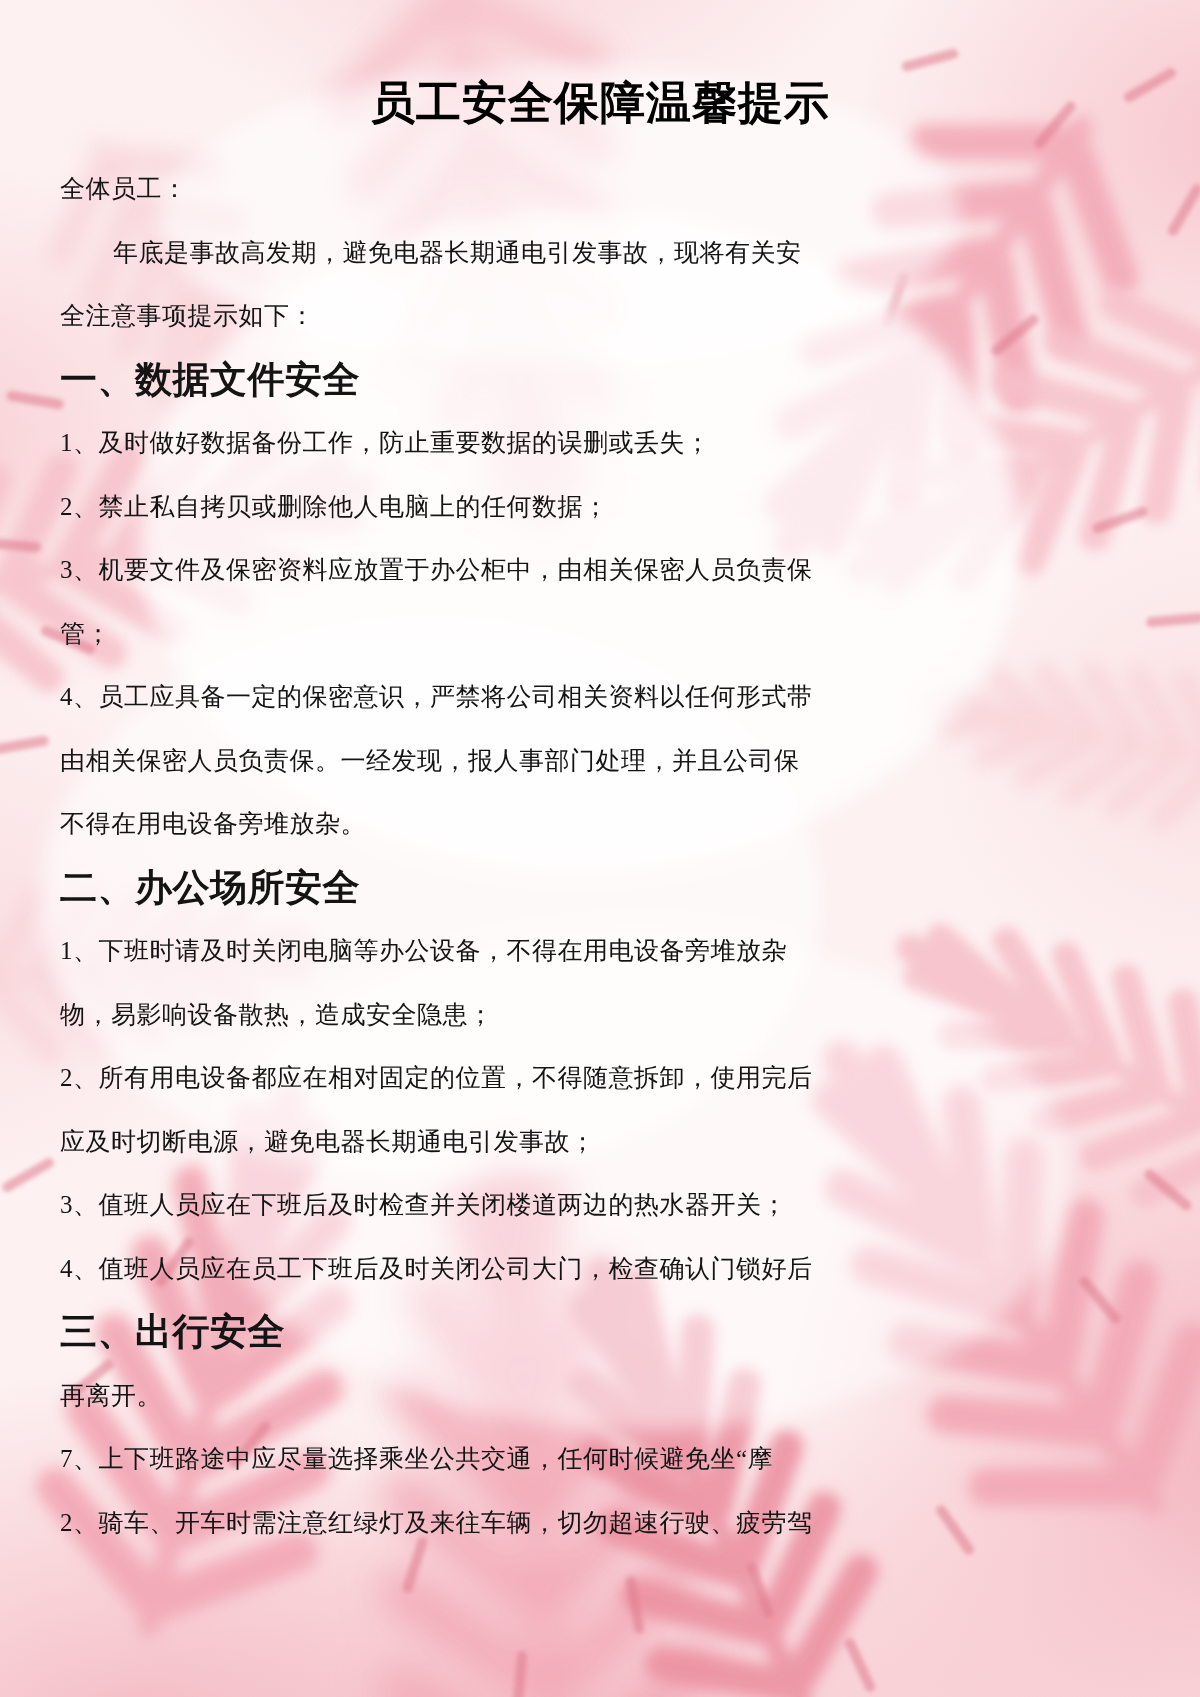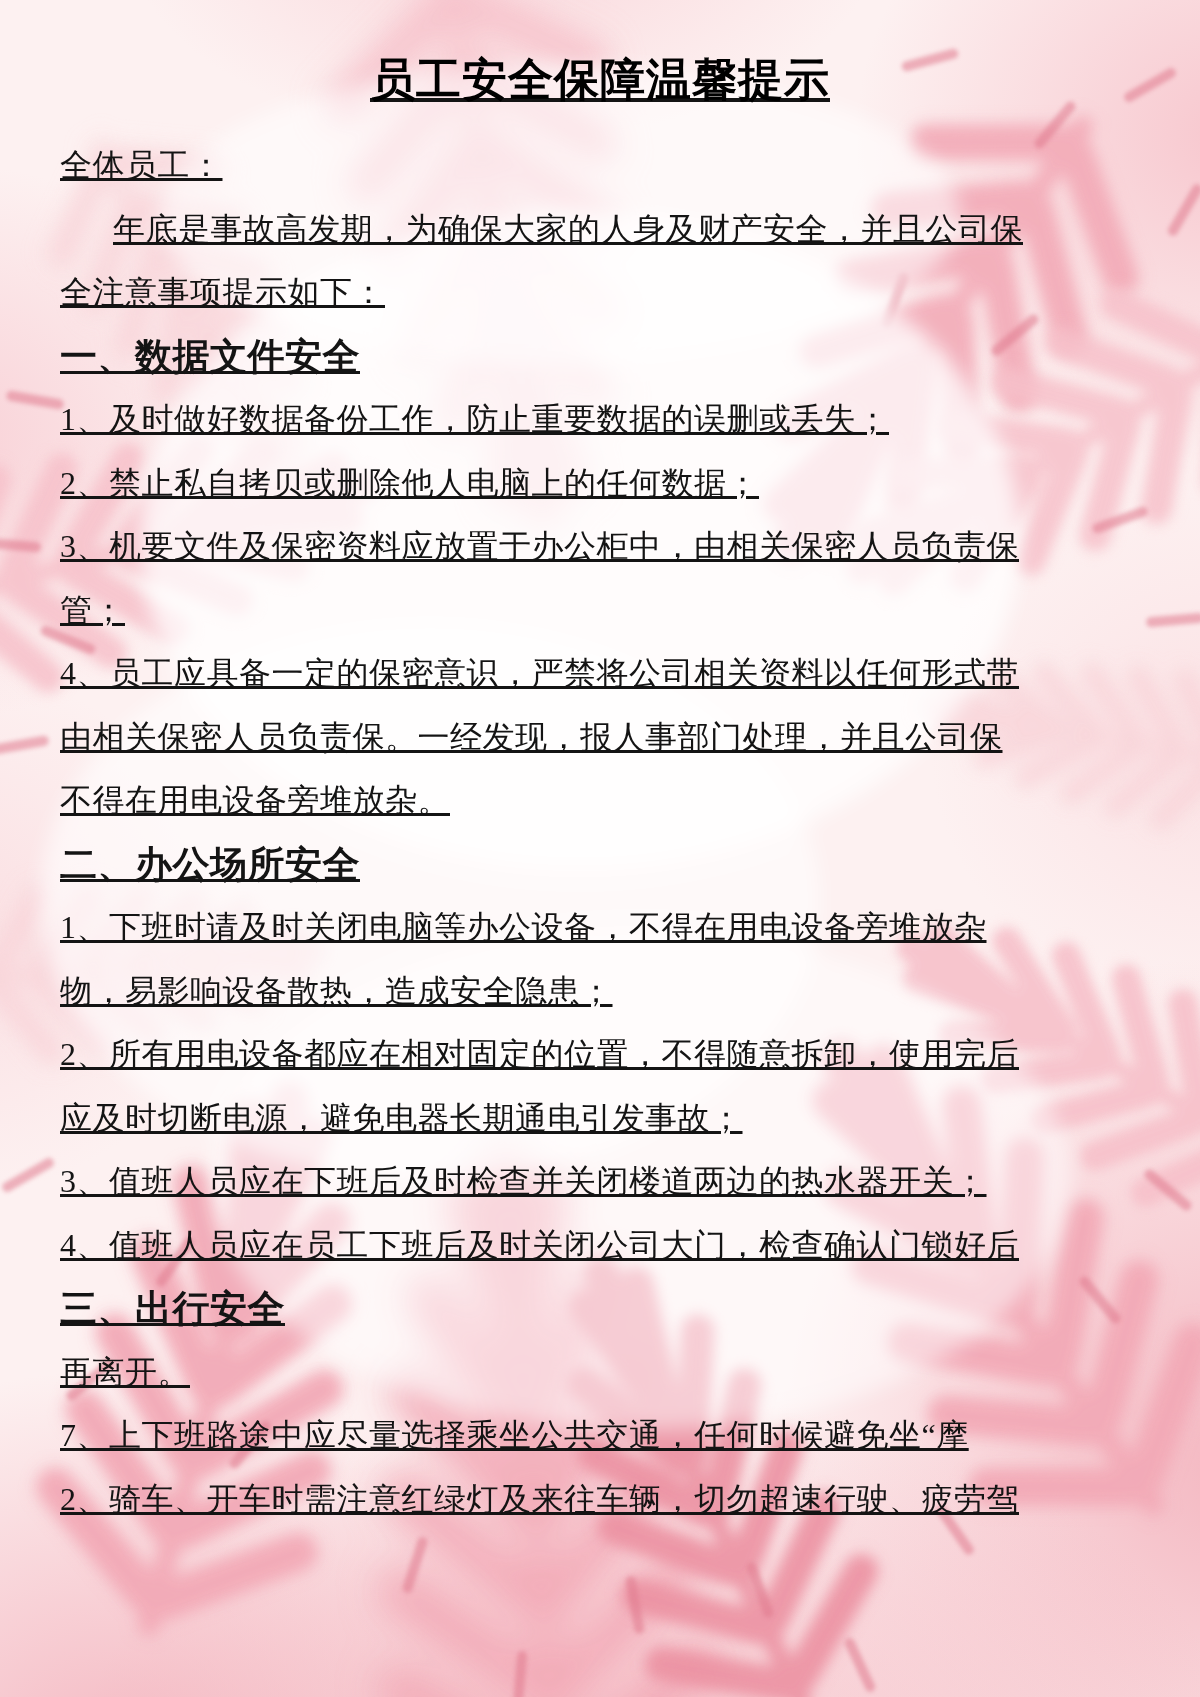--- a/index.html
+++ b/index.html
@@ -28,34 +28,33 @@
   .fern-xlight { fill: var(--wash-pink, #f8d3d8); }
   .fern-light  { fill: #f6c0c9; }
   .fern-mid    { fill: var(--leaf-pink, #f2a9b6); }
   .fern-deep   { fill: var(--leaf-pink-deep, #eb91a1); }
   .dash        { fill: var(--dash-red, #e07a8e); }
   .glow        { fill: #ffffff; }
 
   .content {
     position: absolute; left: 0; top: 0;
     width: 1200px; height: 1697px;
-    padding: 52px 60px 0 60px;
+    padding: 75px 60px 0 60px;
     box-sizing: border-box;
     color: var(--text-color, #141414);
-    text-decoration: underline;
   }
   .title {
     margin: 0 0 26px 0;
     font-size: 45px; line-height: 56px;
     font-weight: 700; letter-spacing: 1px;
     text-align: center; color: #000;
     white-space: nowrap;
   }
   .line {
-    font-size: 32px;
+    font-size: 25px;
     line-height: 63.5px;
     white-space: nowrap;
     letter-spacing: 0.5px;
   }
   .heading { font-weight: 700; font-size: 37px; }
   .indent  { text-indent: 53px; }
 </style>
 </head>
 <body>
 
@@ -137,21 +136,21 @@
       <ellipse class="glow" cx="580" cy="540" rx="440" ry="330" opacity="0.75"></ellipse>
       <ellipse class="glow" cx="430" cy="900" rx="390" ry="280" opacity="0.6"></ellipse>
       <ellipse class="glow" cx="640" cy="1180" rx="430" ry="250" opacity="0.5"></ellipse>
     </g>
   </svg>
 
   <div class="content">
     <h1 class="title">员工安全保障温馨提示</h1>
 
     <div class="line">全体员工：</div>
-    <div class="line indent">年底是事故高发期，为确保大家的人身及财产安全，并且公司保</div>
+    <div class="line indent">年底是事故高发期，避免电器长期通电引发事故，现将有关安</div>
     <div class="line">全注意事项提示如下：</div>
 
     <div class="line heading">一、数据文件安全</div>
     <div class="line">1、及时做好数据备份工作，防止重要数据的误删或丢失；</div>
     <div class="line">2、禁止私自拷贝或删除他人电脑上的任何数据；</div>
     <div class="line">3、机要文件及保密资料应放置于办公柜中，由相关保密人员负责保</div>
     <div class="line">管；</div>
     <div class="line">4、员工应具备一定的保密意识，严禁将公司相关资料以任何形式带</div>
     <div class="line">由相关保密人员负责保。一经发现，报人事部门处理，并且公司保</div>
     <div class="line">不得在用电设备旁堆放杂。</div>

